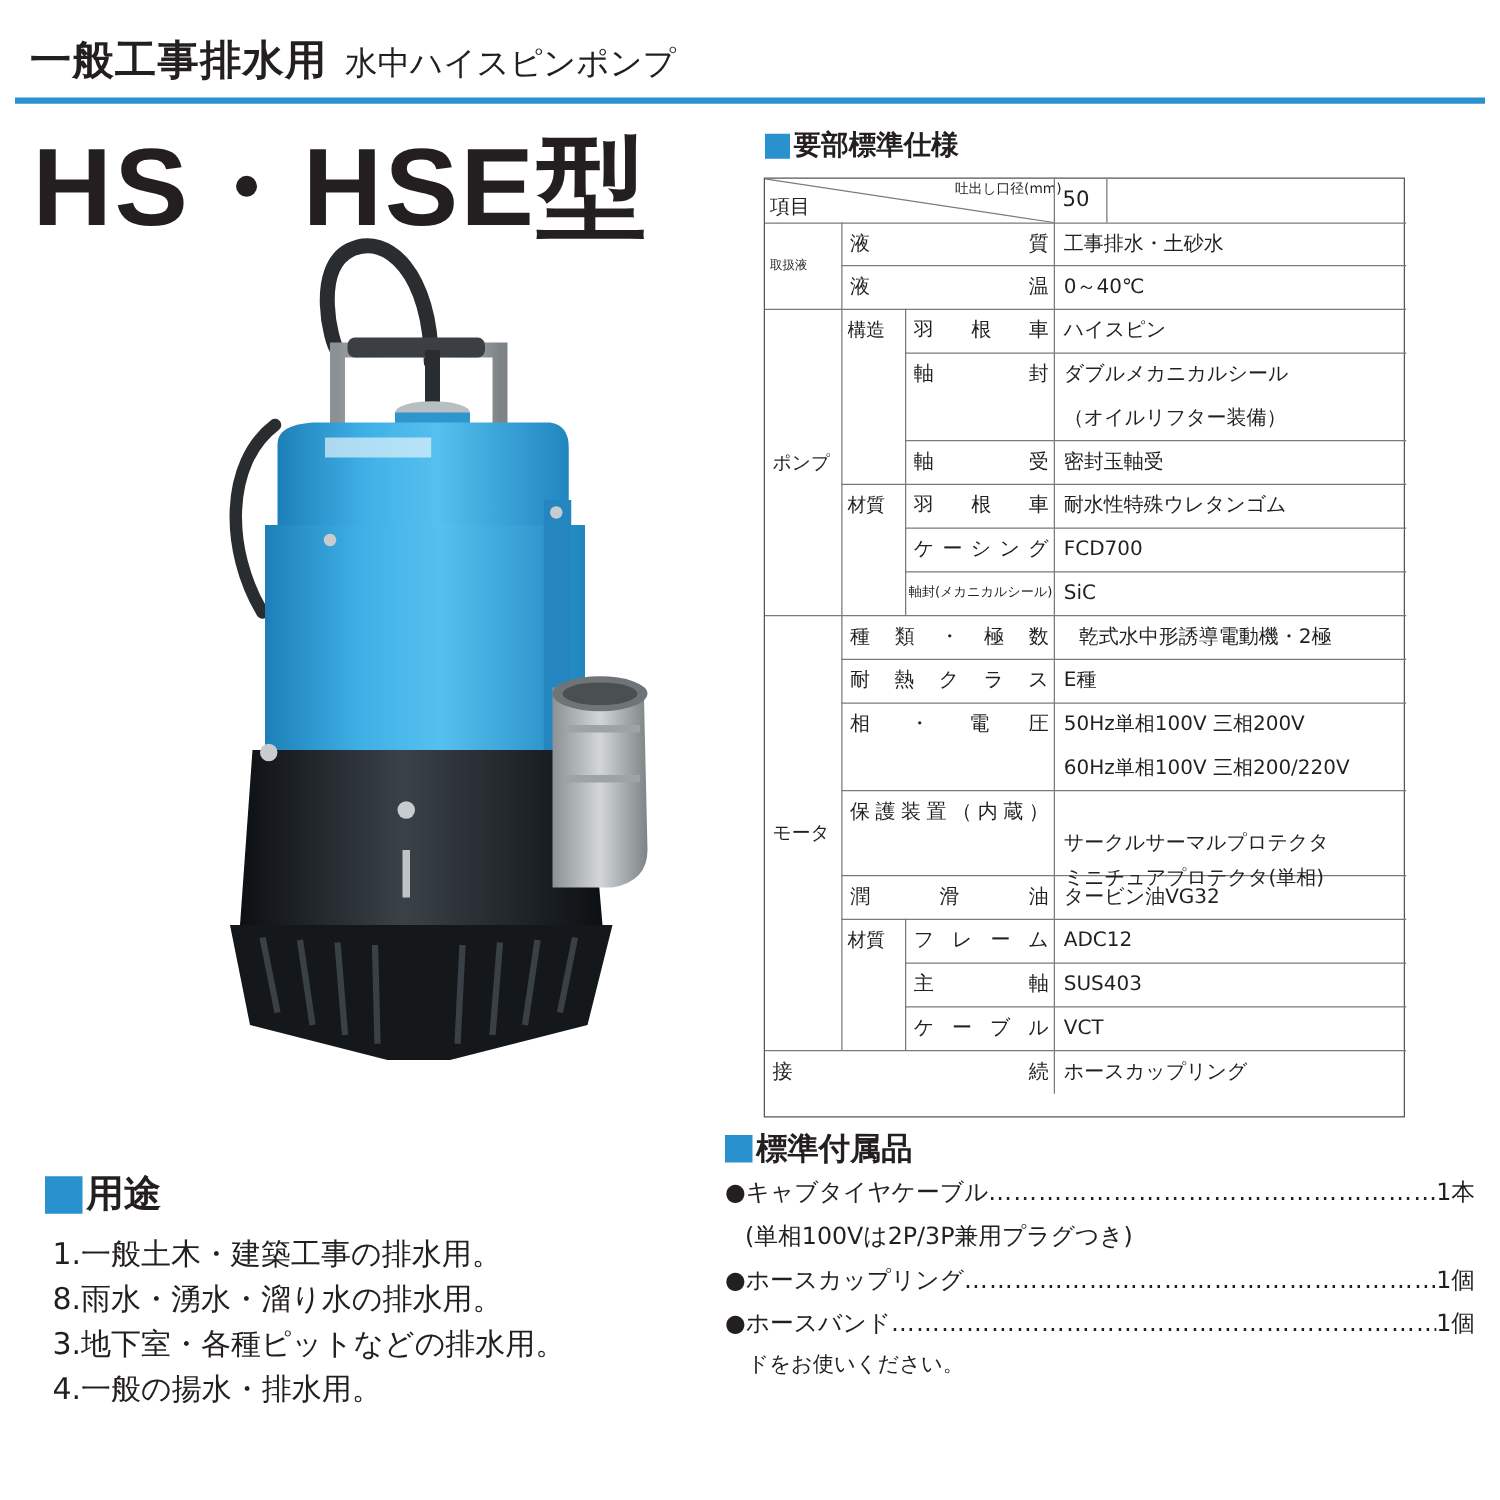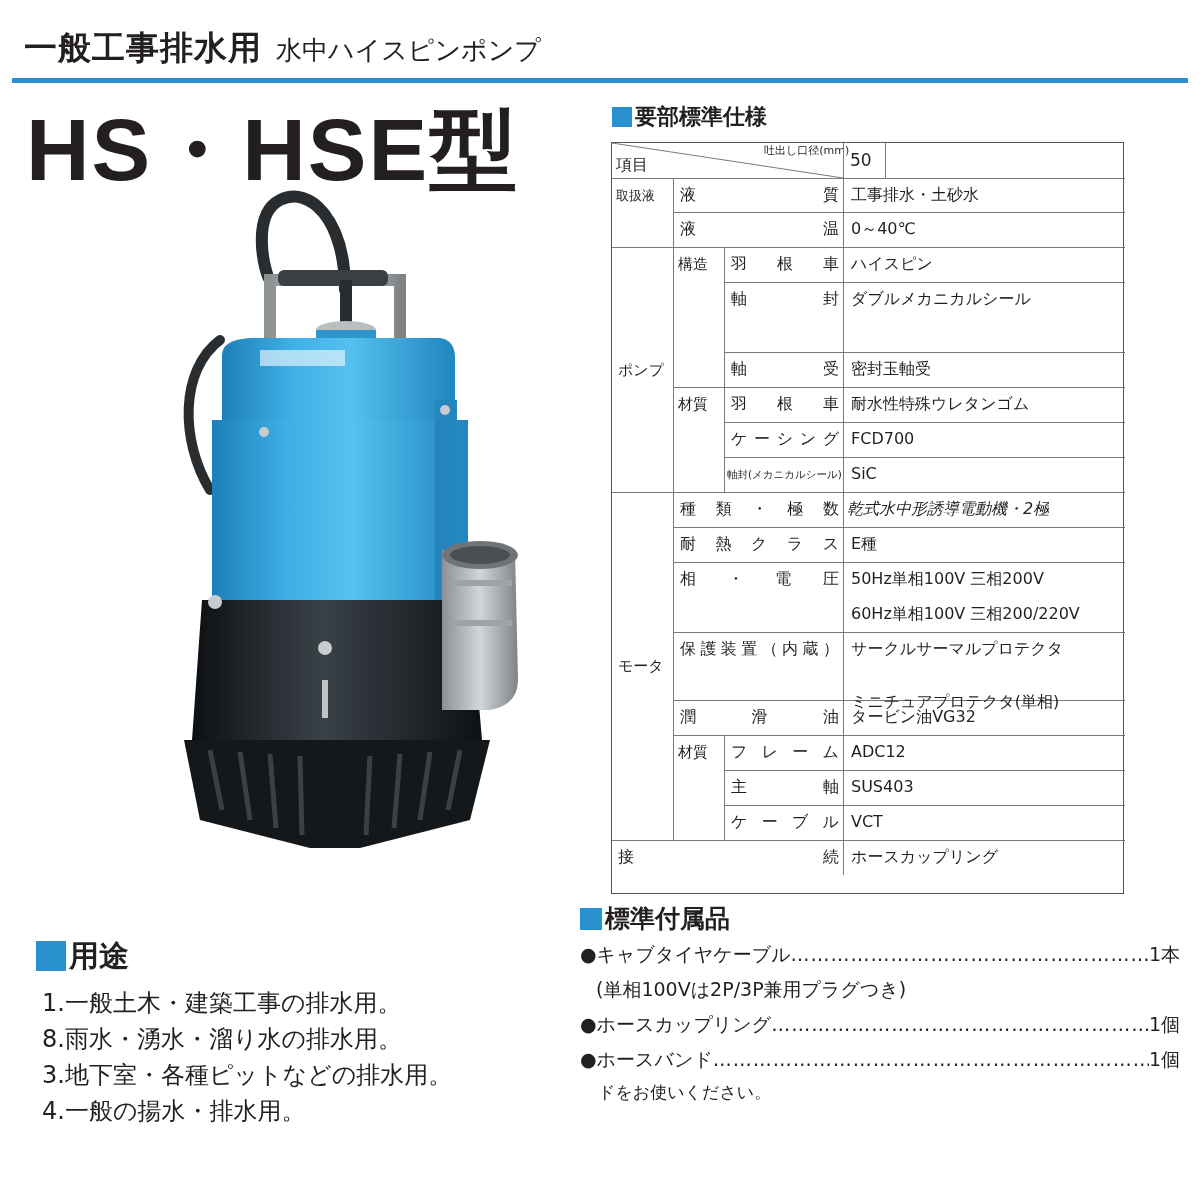--- a/index.html
+++ b/index.html
@@ -143,21 +143,21 @@
   <div class="hl" style="left:0; top:349px; width:513px;"></div>
   <div class="hl" style="left:61px; top:384px; width:452px;"></div>
   <div class="hl" style="left:61px; top:419px; width:452px;"></div>
   <div class="hl" style="left:61px; top:489px; width:452px;"></div>
   <div class="hl" style="left:61px; top:557px; width:452px;"></div>
   <div class="hl" style="left:61px; top:592px; width:452px;"></div>
   <div class="hl" style="left:112px; top:627px; width:401px;"></div>
   <div class="hl" style="left:112px; top:662px; width:401px;"></div>
   <div class="hl" style="left:0; top:697px; width:513px;"></div>
 
-  <div class="cell" style="left:4px; top:36px; font-size:13px;">取扱液</div>
+  <div class="cell" style="left:4px; top:53px; font-size:10px;">取扱液</div>
   <div class="cell lbl" style="left:62px; top:35px; width:169px;">
       <span>液</span>
       <span>質</span>
     </div>
   <div class="cell val" style="left:232px; top:35px;">工事排水・土砂水</div>
   <div class="cell lbl" style="left:62px; top:69px; width:169px;">
       <span>液</span>
       <span>温</span>
     </div>
   <div class="cell val" style="left:232px; top:69px;">0～40℃</div>
@@ -168,20 +168,21 @@
       <span>羽</span>
       <span>根</span>
       <span>車</span>
     </div>
   <div class="cell val" style="left:232px; top:104px;">ハイスピン</div>
   <div class="cell lbl" style="left:113px; top:139px; width:118px;">
       <span>軸</span>
       <span>封</span>
     </div>
   <div class="cell val" style="left:232px; top:139px;">ダブルメカニカルシール</div>
+  <div class="cell val" style="left:232px; top:174px;">（オイルリフター装備）</div>
   <div class="cell lbl" style="left:113px; top:209px; width:118px;">
       <span>軸</span>
       <span>受</span>
     </div>
   <div class="cell val" style="left:232px; top:209px;">密封玉軸受</div>
 
   <div class="cell" style="left:66px; top:244px; font-size:15px;">材質</div>
   <div class="cell lbl" style="left:113px; top:244px; width:118px;">
       <span>羽</span>
       <span>根</span>
@@ -200,21 +201,21 @@
   <div class="cell val" style="left:232px; top:314px;">SiC</div>
 
   <div class="cell" style="left:6px; top:506px; font-size:15px;">モータ</div>
   <div class="cell lbl" style="left:62px; top:349px; width:169px;">
       <span>種</span>
       <span>類</span>
       <span>・</span>
       <span>極</span>
       <span>数</span>
     </div>
-  <div class="cell val" style="left:228px; top:349px;font-style:italic;">乾式水中形誘導電動機・2極</div>
+  <div class="cell val" style="left:244px; top:349px;">乾式水中形誘導電動機・2極</div>
   <div class="cell lbl" style="left:62px; top:384px; width:169px;">
       <span>耐</span>
       <span>熱</span>
       <span>ク</span>
       <span>ラ</span>
       <span>ス</span>
     </div>
   <div class="cell val" style="left:232px; top:384px;">E種</div>
   <div class="cell lbl" style="left:62px; top:419px; width:169px;">
       <span>相</span>
@@ -227,21 +228,21 @@
   <div class="cell lbl" style="left:62px; top:489px; width:169px;">
       <span>保</span>
       <span>護</span>
       <span>装</span>
       <span>置</span>
       <span>（</span>
       <span>内</span>
       <span>蔵</span>
       <span>）</span>
     </div>
-  <div class="cell val" style="left:232px; top:489px;">サークルサーマルプロテクタ</div>
+  <div class="cell val" style="left:232px; top:514px;">サークルサーマルプロテクタ</div>
   <div class="cell val" style="left:232px; top:523px;margin-top:19px;">ミニチュアプロテクタ(単相)</div>
   <div class="cell lbl" style="left:62px; top:557px; width:169px;">
       <span>潤</span>
       <span>滑</span>
       <span>油</span>
     </div>
   <div class="cell val" style="left:232px; top:557px;">タービン油VG32</div>
 
   <div class="cell" style="left:66px; top:592px; font-size:15px;">材質</div>
   <div class="cell lbl" style="left:113px; top:592px; width:118px;">

